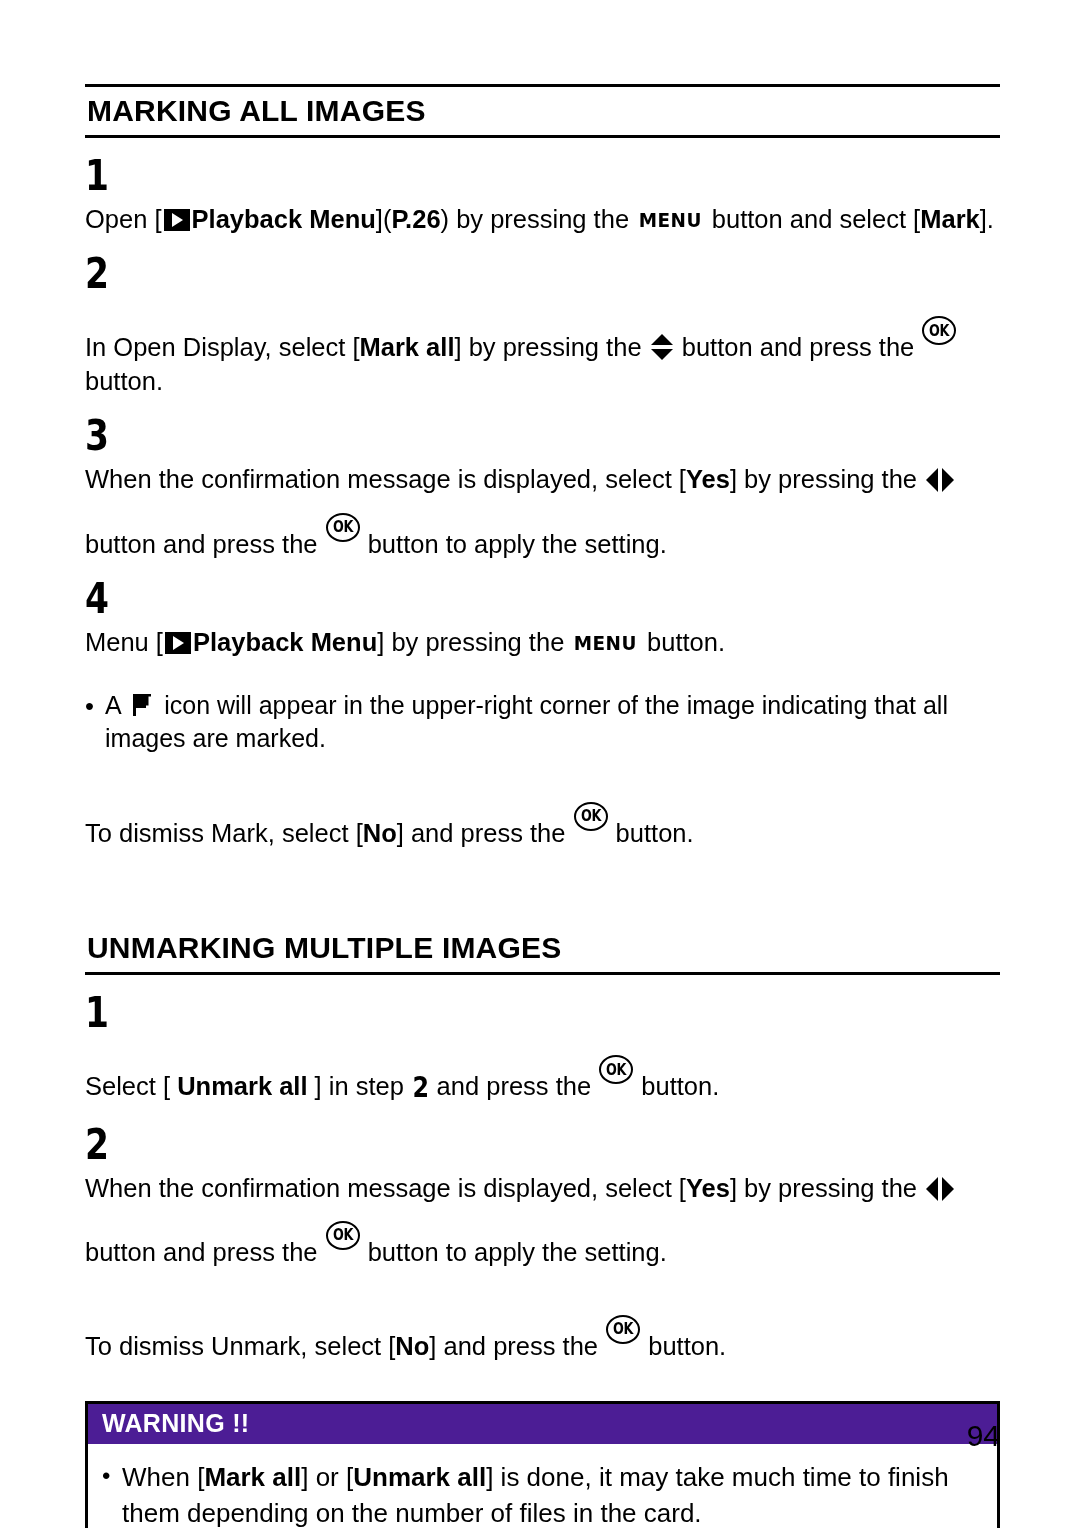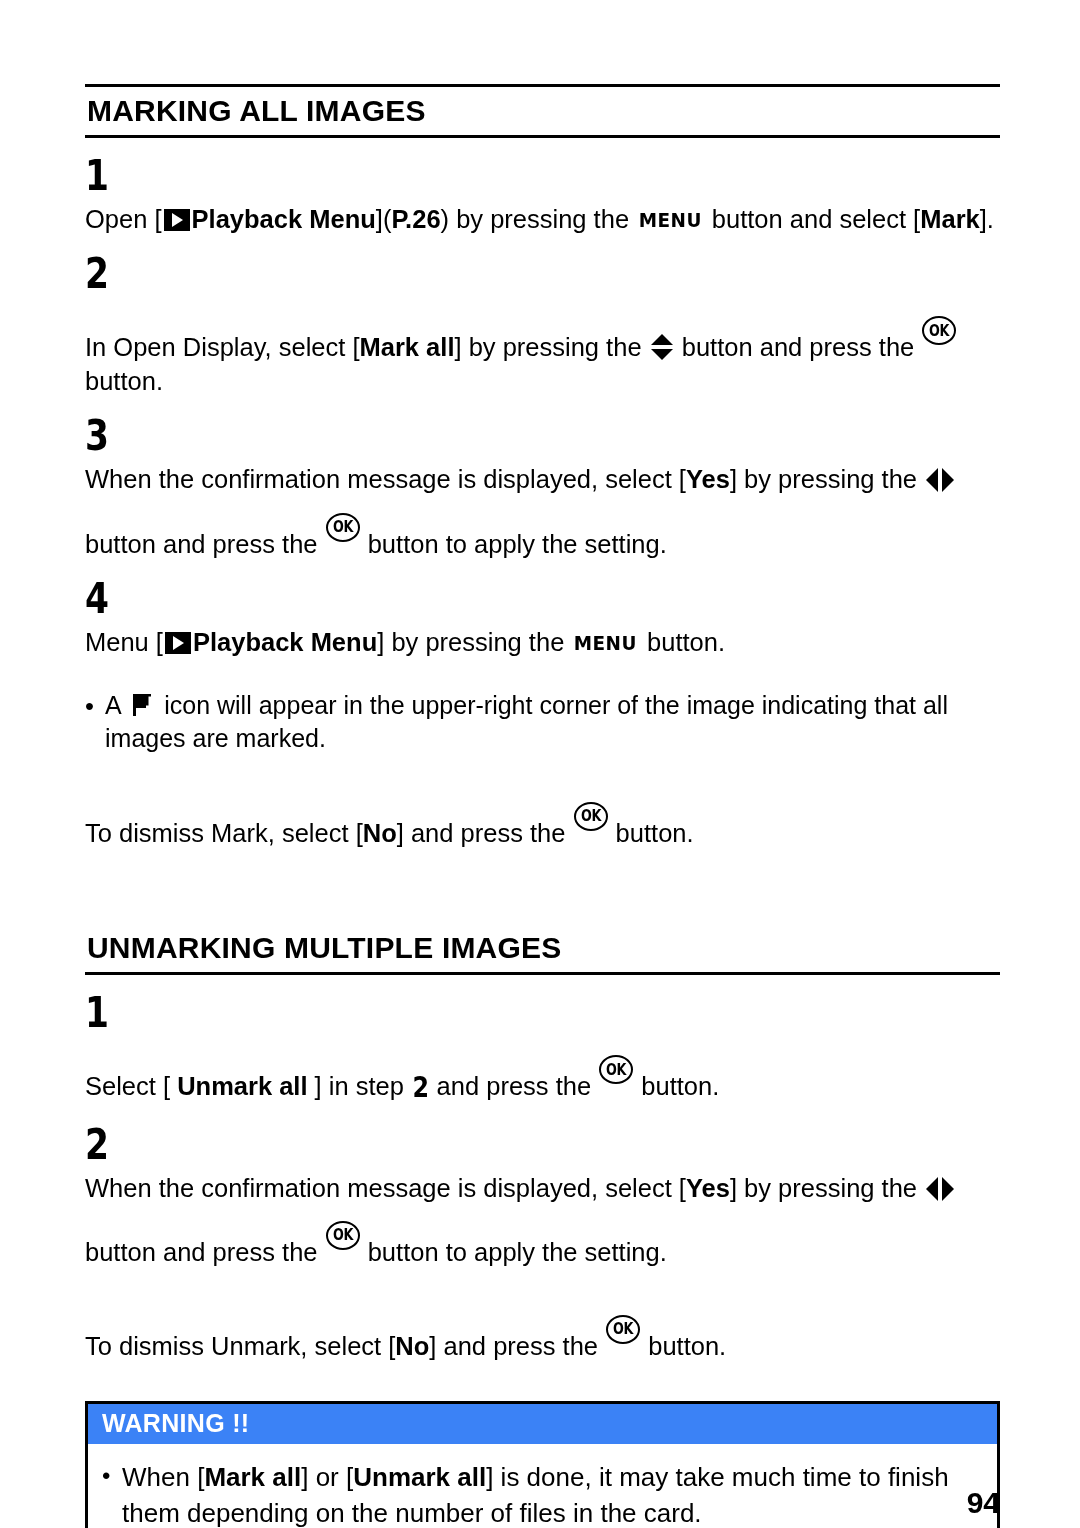--- a/index.html
+++ b/index.html
@@ -215,41 +215,41 @@
     font-size: 25px;
     line-height: 1.34;
   }
 
   
   .warning-box {
     border: 3px solid #000;
     margin-top: 38px;
   }
   .warning-head {
-    background: #3b82f6;
+    background: #4c1d95;
     color: #fff;
     font-size: 25px;
     font-weight: bold;
     padding: 6px 0 8px 14px;
     letter-spacing: 0.3px;
     line-height: 1.05;
   }
   .warning-body {
     padding: 16px 16px 20px 14px;
   }
   .warning-body .bullet-dot { font-size: 24px; }
   .warning-body .bullet-text { font-size: 26px; line-height: 1.36; }
 
   
   .page-number {
     position: absolute;
     right: 0;
-    top: 1486px;
+    top: 1419px;
     font-size: 30px;
-    font-weight: bold;
+    font-weight: normal;
     text-align: right;
   }
 </style>
 </head>
 <body>
 
 <div class="page">
 
   <div style="height:84px"></div>
 

